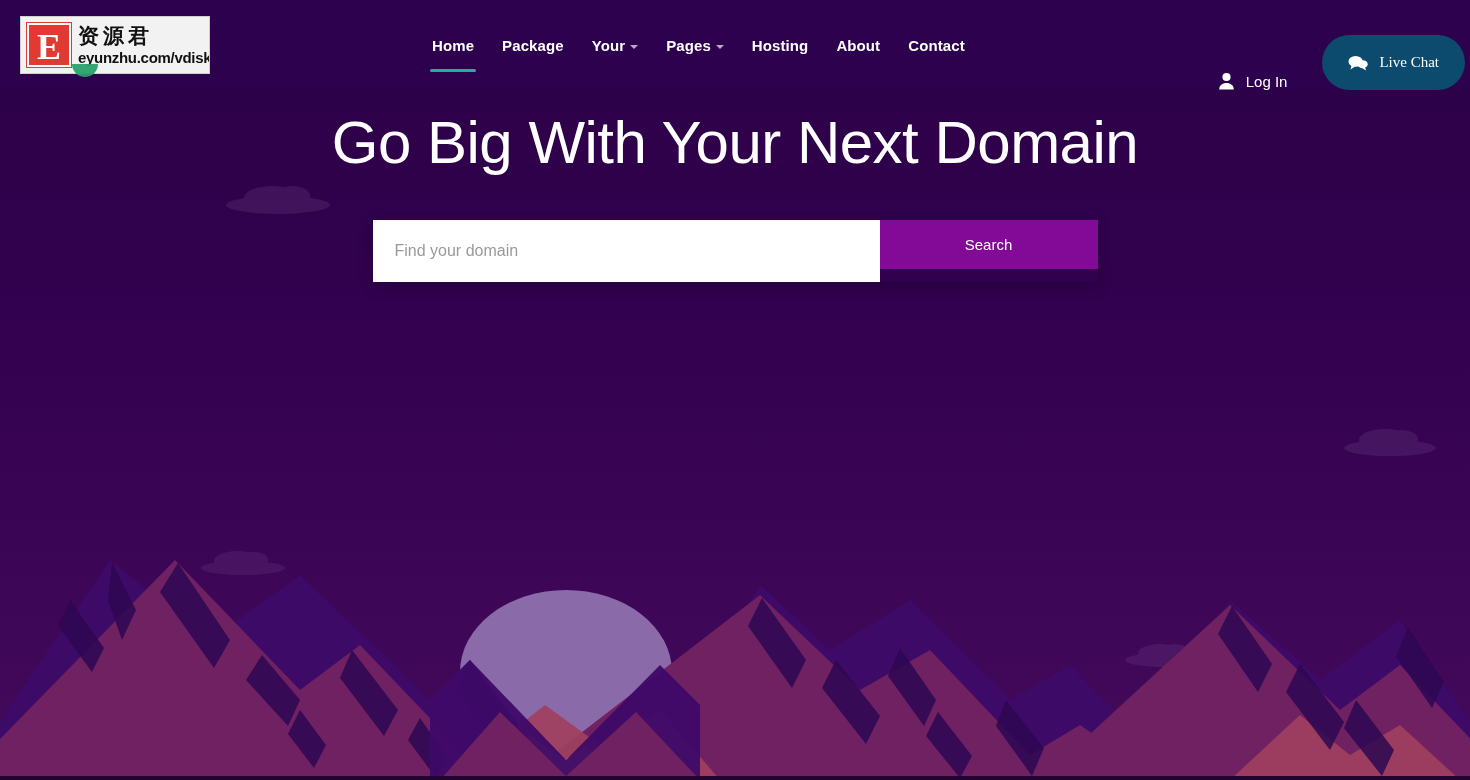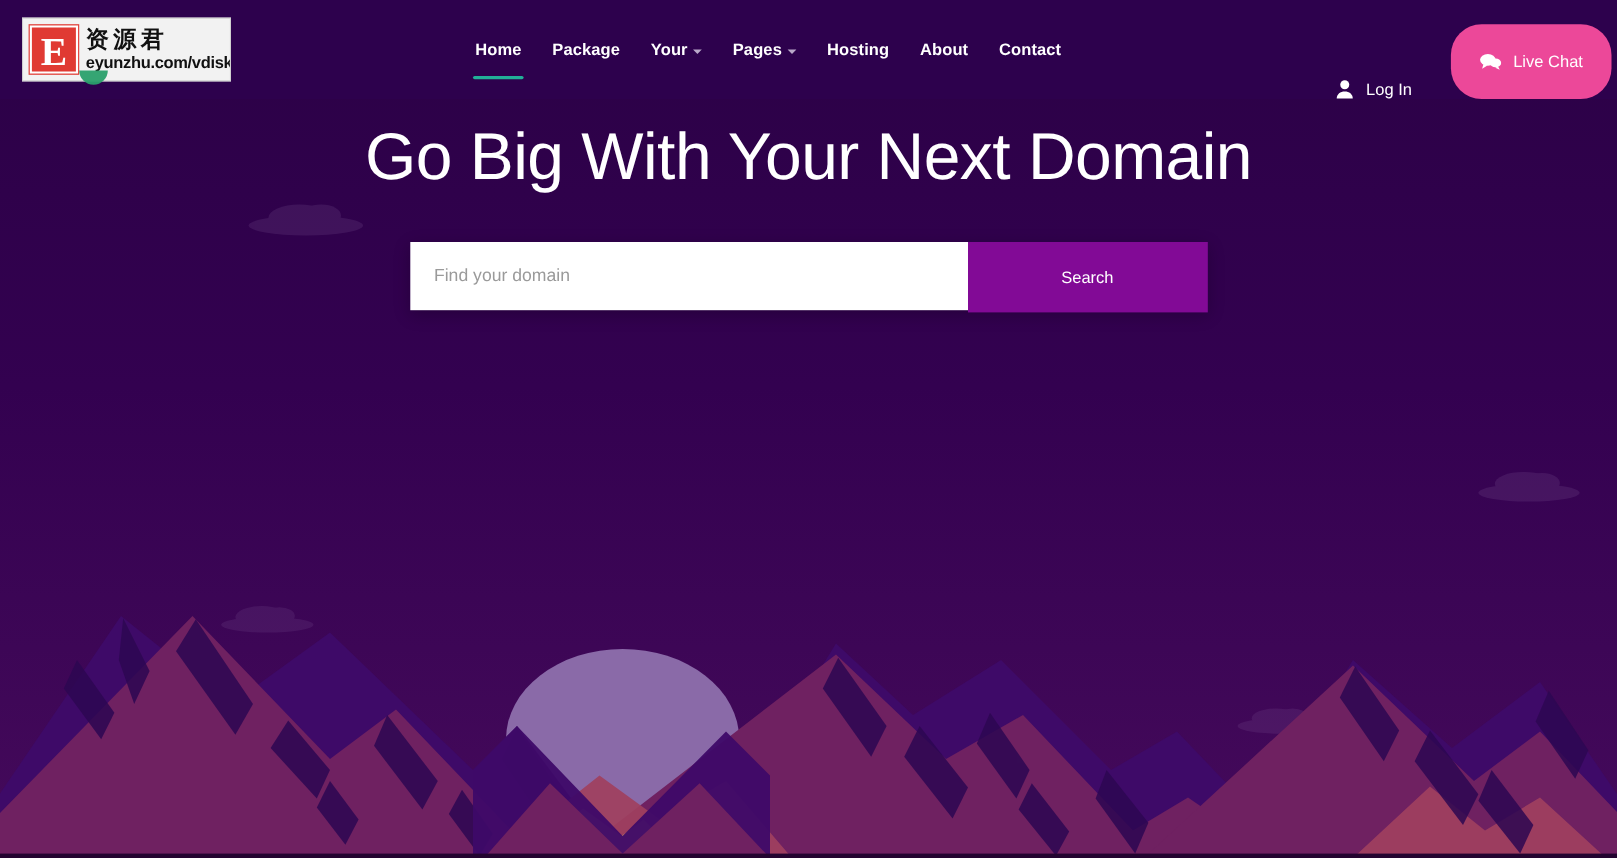--- a/index.html
+++ b/index.html
@@ -156,31 +156,31 @@
     color: #ffffff;
     font-size: 15px;
     cursor: pointer;
     margin-right: 35px;
   }
   .person-icon { display: block; }
   .livechat {
     display: flex;
     align-items: center;
     gap: 11px;
-    background: #ec4899;
+    background: #0c4a6e;
     color: #ffffff;
     font-size: 15px;
     font-weight: 500;
     border: none;
     border-radius: 28px;
     padding: 0 26px;
-    height: 68px;
+    height: 55px;
     margin-right: 5px;
     cursor: pointer;
-    font-family: Liberation Sans, sans-serif;
+    font-family: Liberation Serif, serif;
   }
   .chat-icon { display: block; }
 
   
   .hero {
     position: absolute;
     left: 0;
     top: 90px;
     width: 1470px;
     z-index: 20;
@@ -215,21 +215,21 @@
     outline: none;
     background: #ffffff;
     padding: 16px 22px;
     font-size: 16px;
     color: #333333;
     font-family: "Liberation Sans", sans-serif;
   }
   .search-input::placeholder { color: #9a9a9a; }
   .search-btn {
     width: 218px;
-    height: 64px;
+    height: 49px;
     border: none;
     background: #820a96;
     color: #ffffff;
     font-size: 15px;
     cursor: pointer;
     font-family: "Liberation Sans", sans-serif;
   }
 
   .bottom-edge {
     position: absolute;

